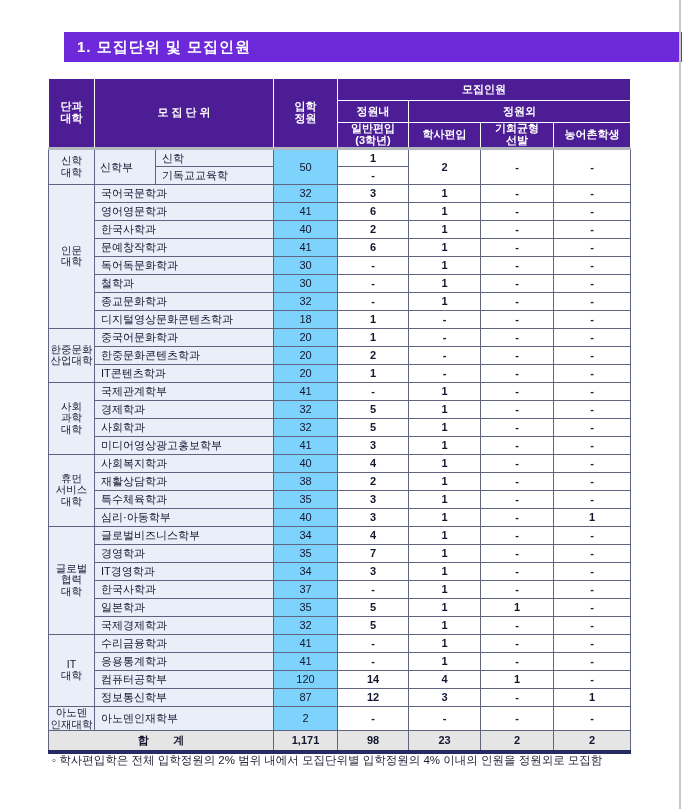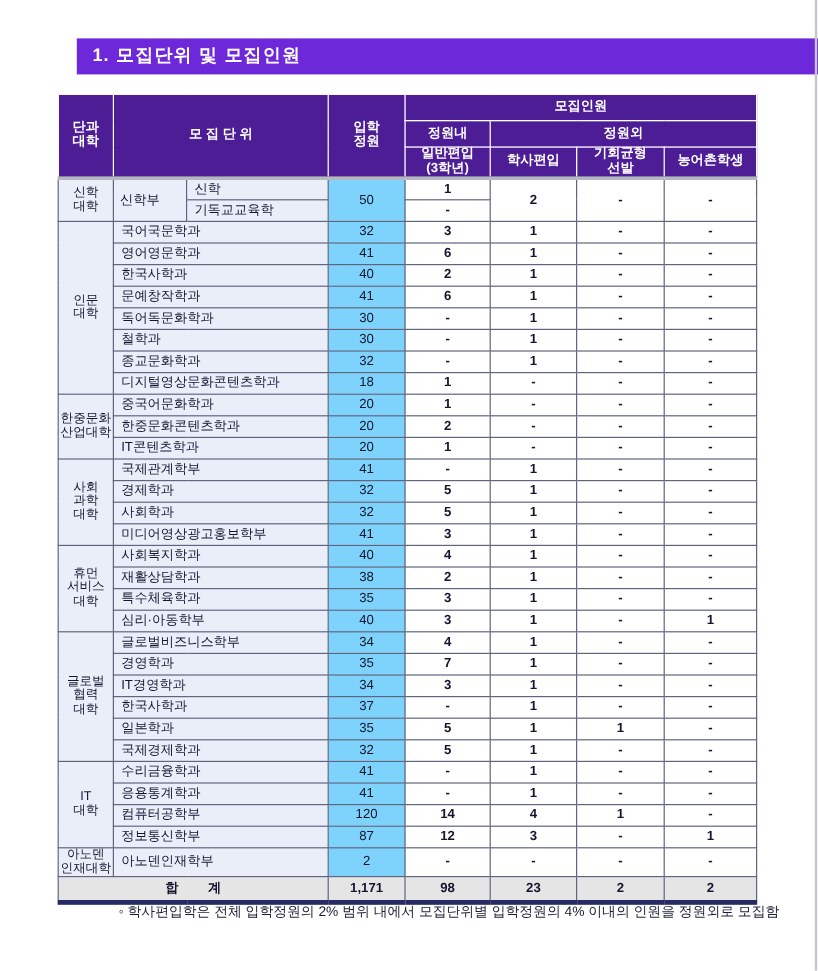--- a/index.html
+++ b/index.html
@@ -39,21 +39,21 @@
   .cell-unit{background:#eaeef9;text-align:left;padding-left:6px;}
   .cell-quota{background:#7dd3fc;}
   .cell-val{background:#ffffff;font-weight:bold;}
   .total-row td{background:#e5e5e5;border-bottom:4px solid #272b64;height:21px;font-weight:bold;}
   .cell-total-label{white-space:pre;}
   .cell-total-quota{font-weight:normal;}
 
   
   .footnotes{position:absolute;left:52px;top:749px;font-size:11.5px;}
   .fn{line-height:22px;white-space:nowrap;}
-  .fn1{color:#1c1d33;margin-left:47px;}
+  .fn1{color:#1c1d33;}
   .fn2{color:#e6332a;}
 </style>
 </head>
 <body>
 
 <div class="banner">
   <span>1. 모집단위 및 모집인원</span>
 </div>
 
 <table>

